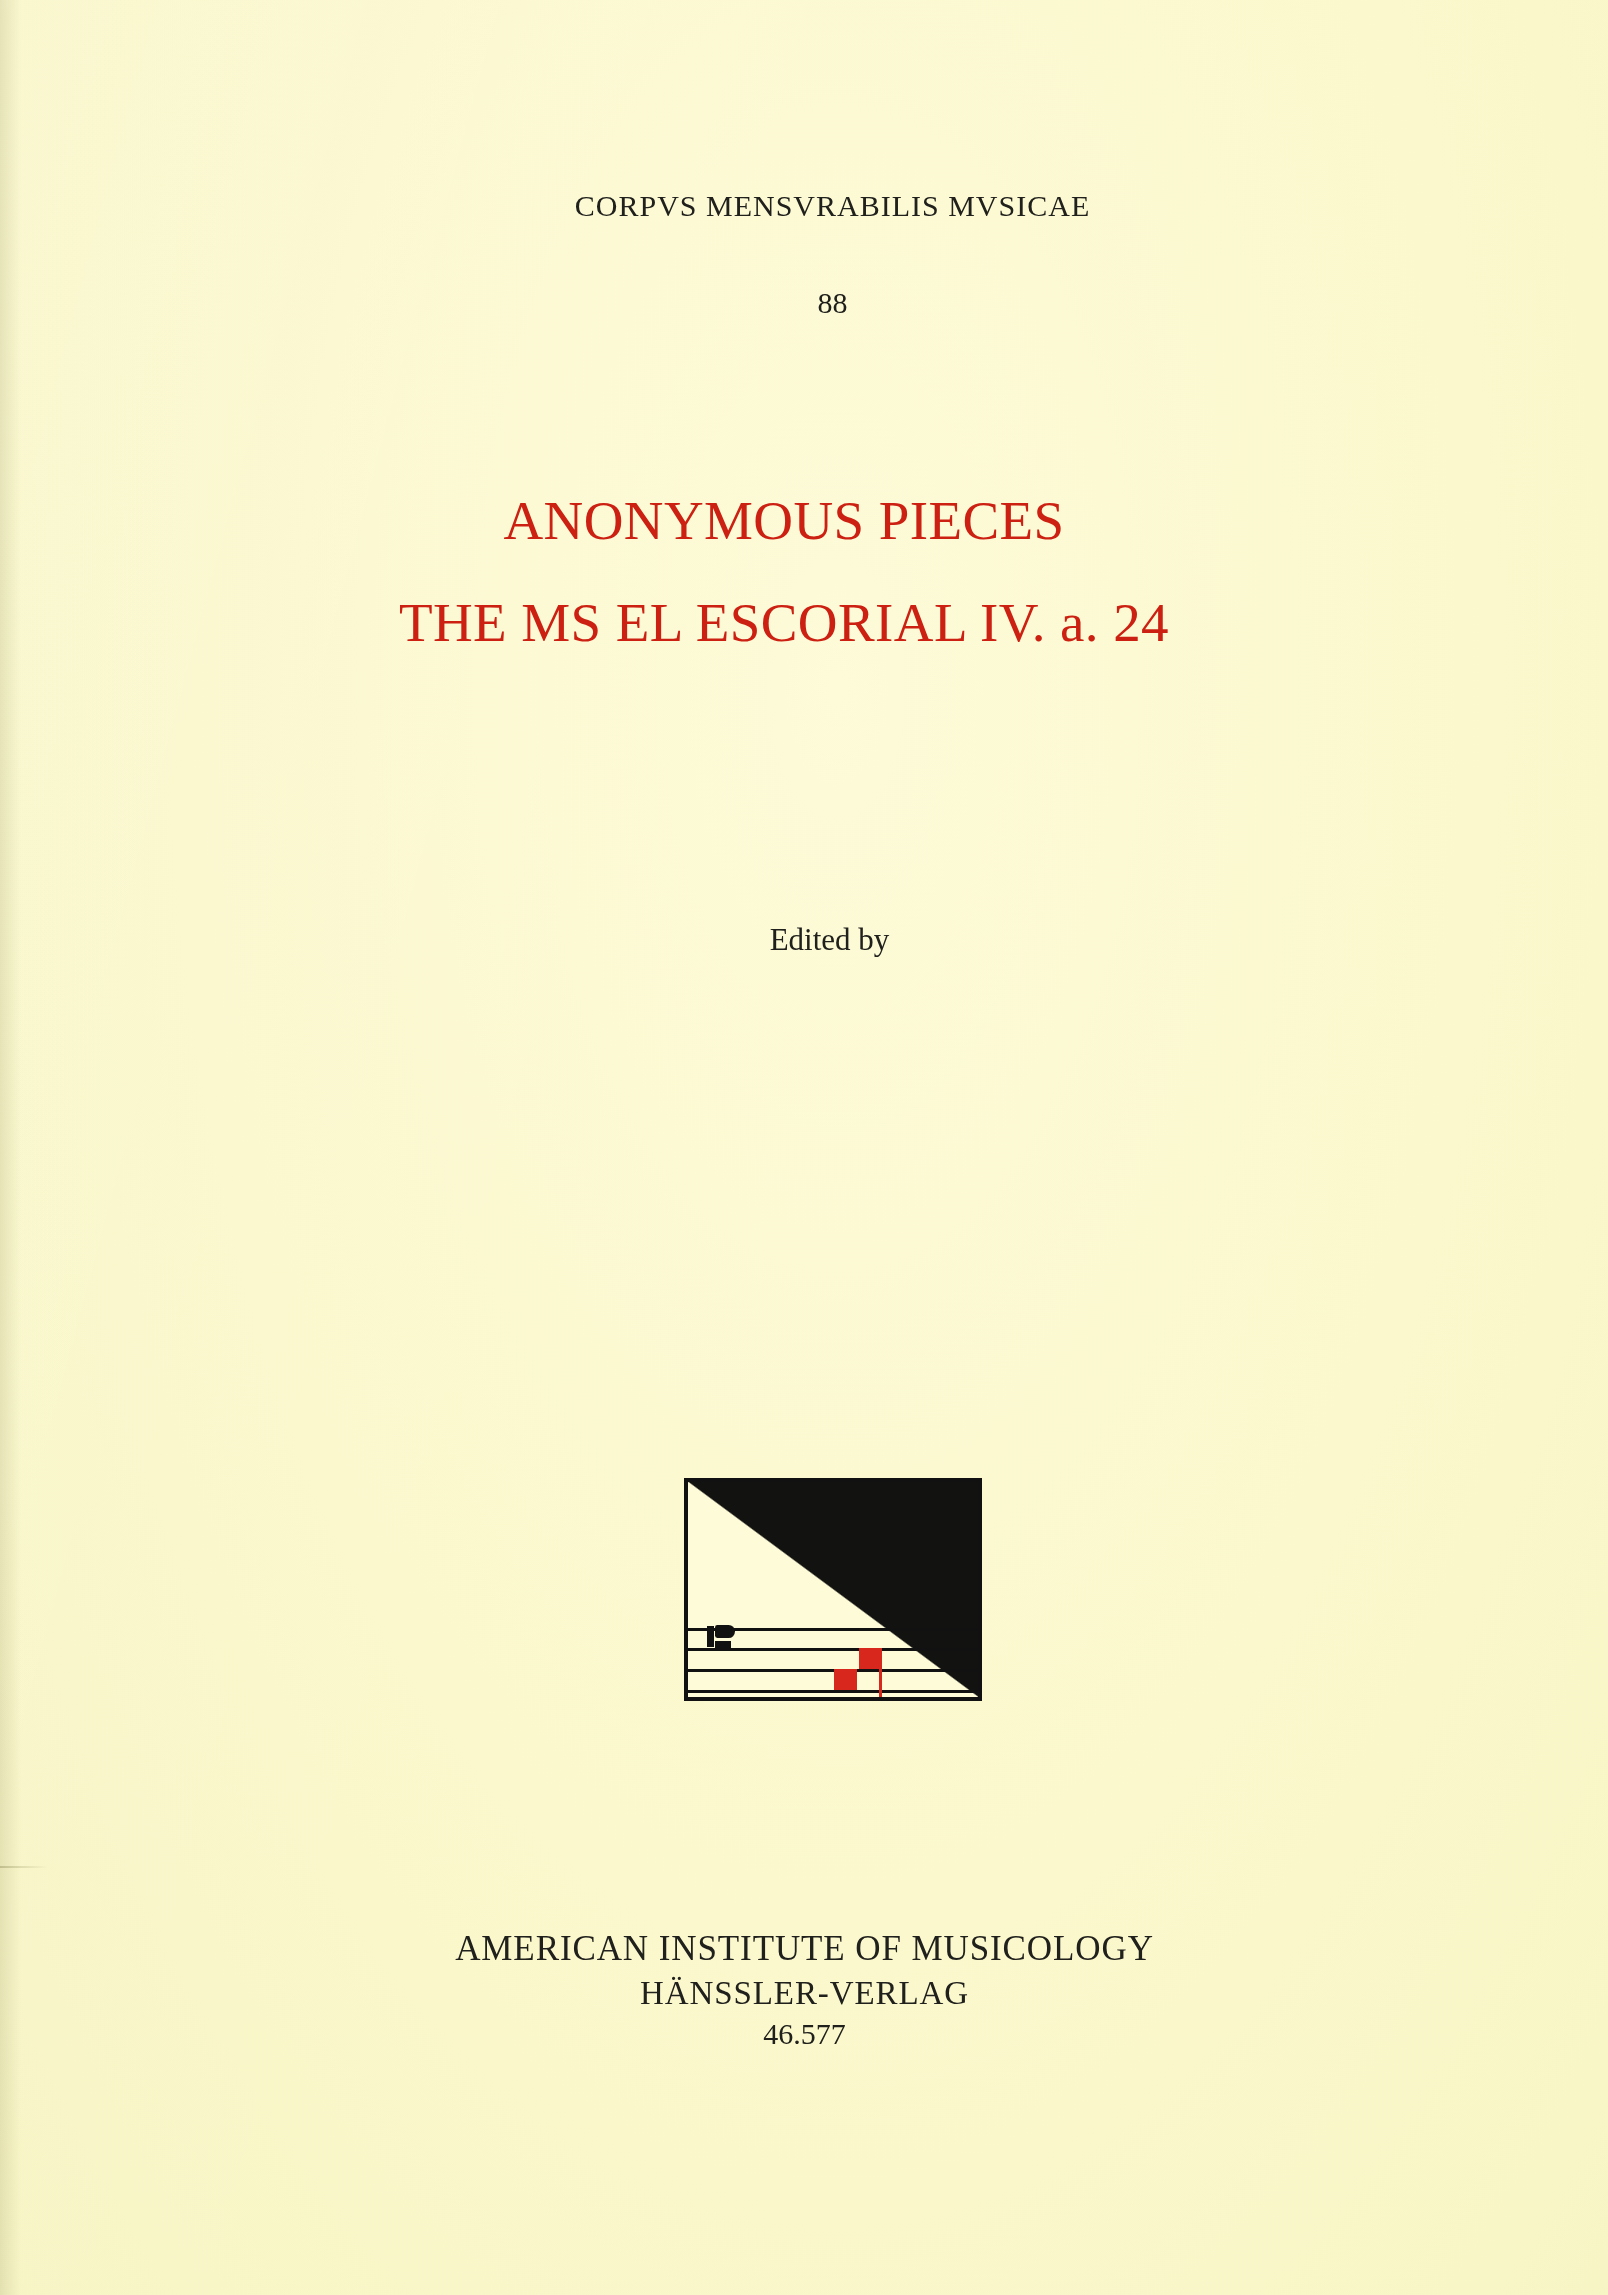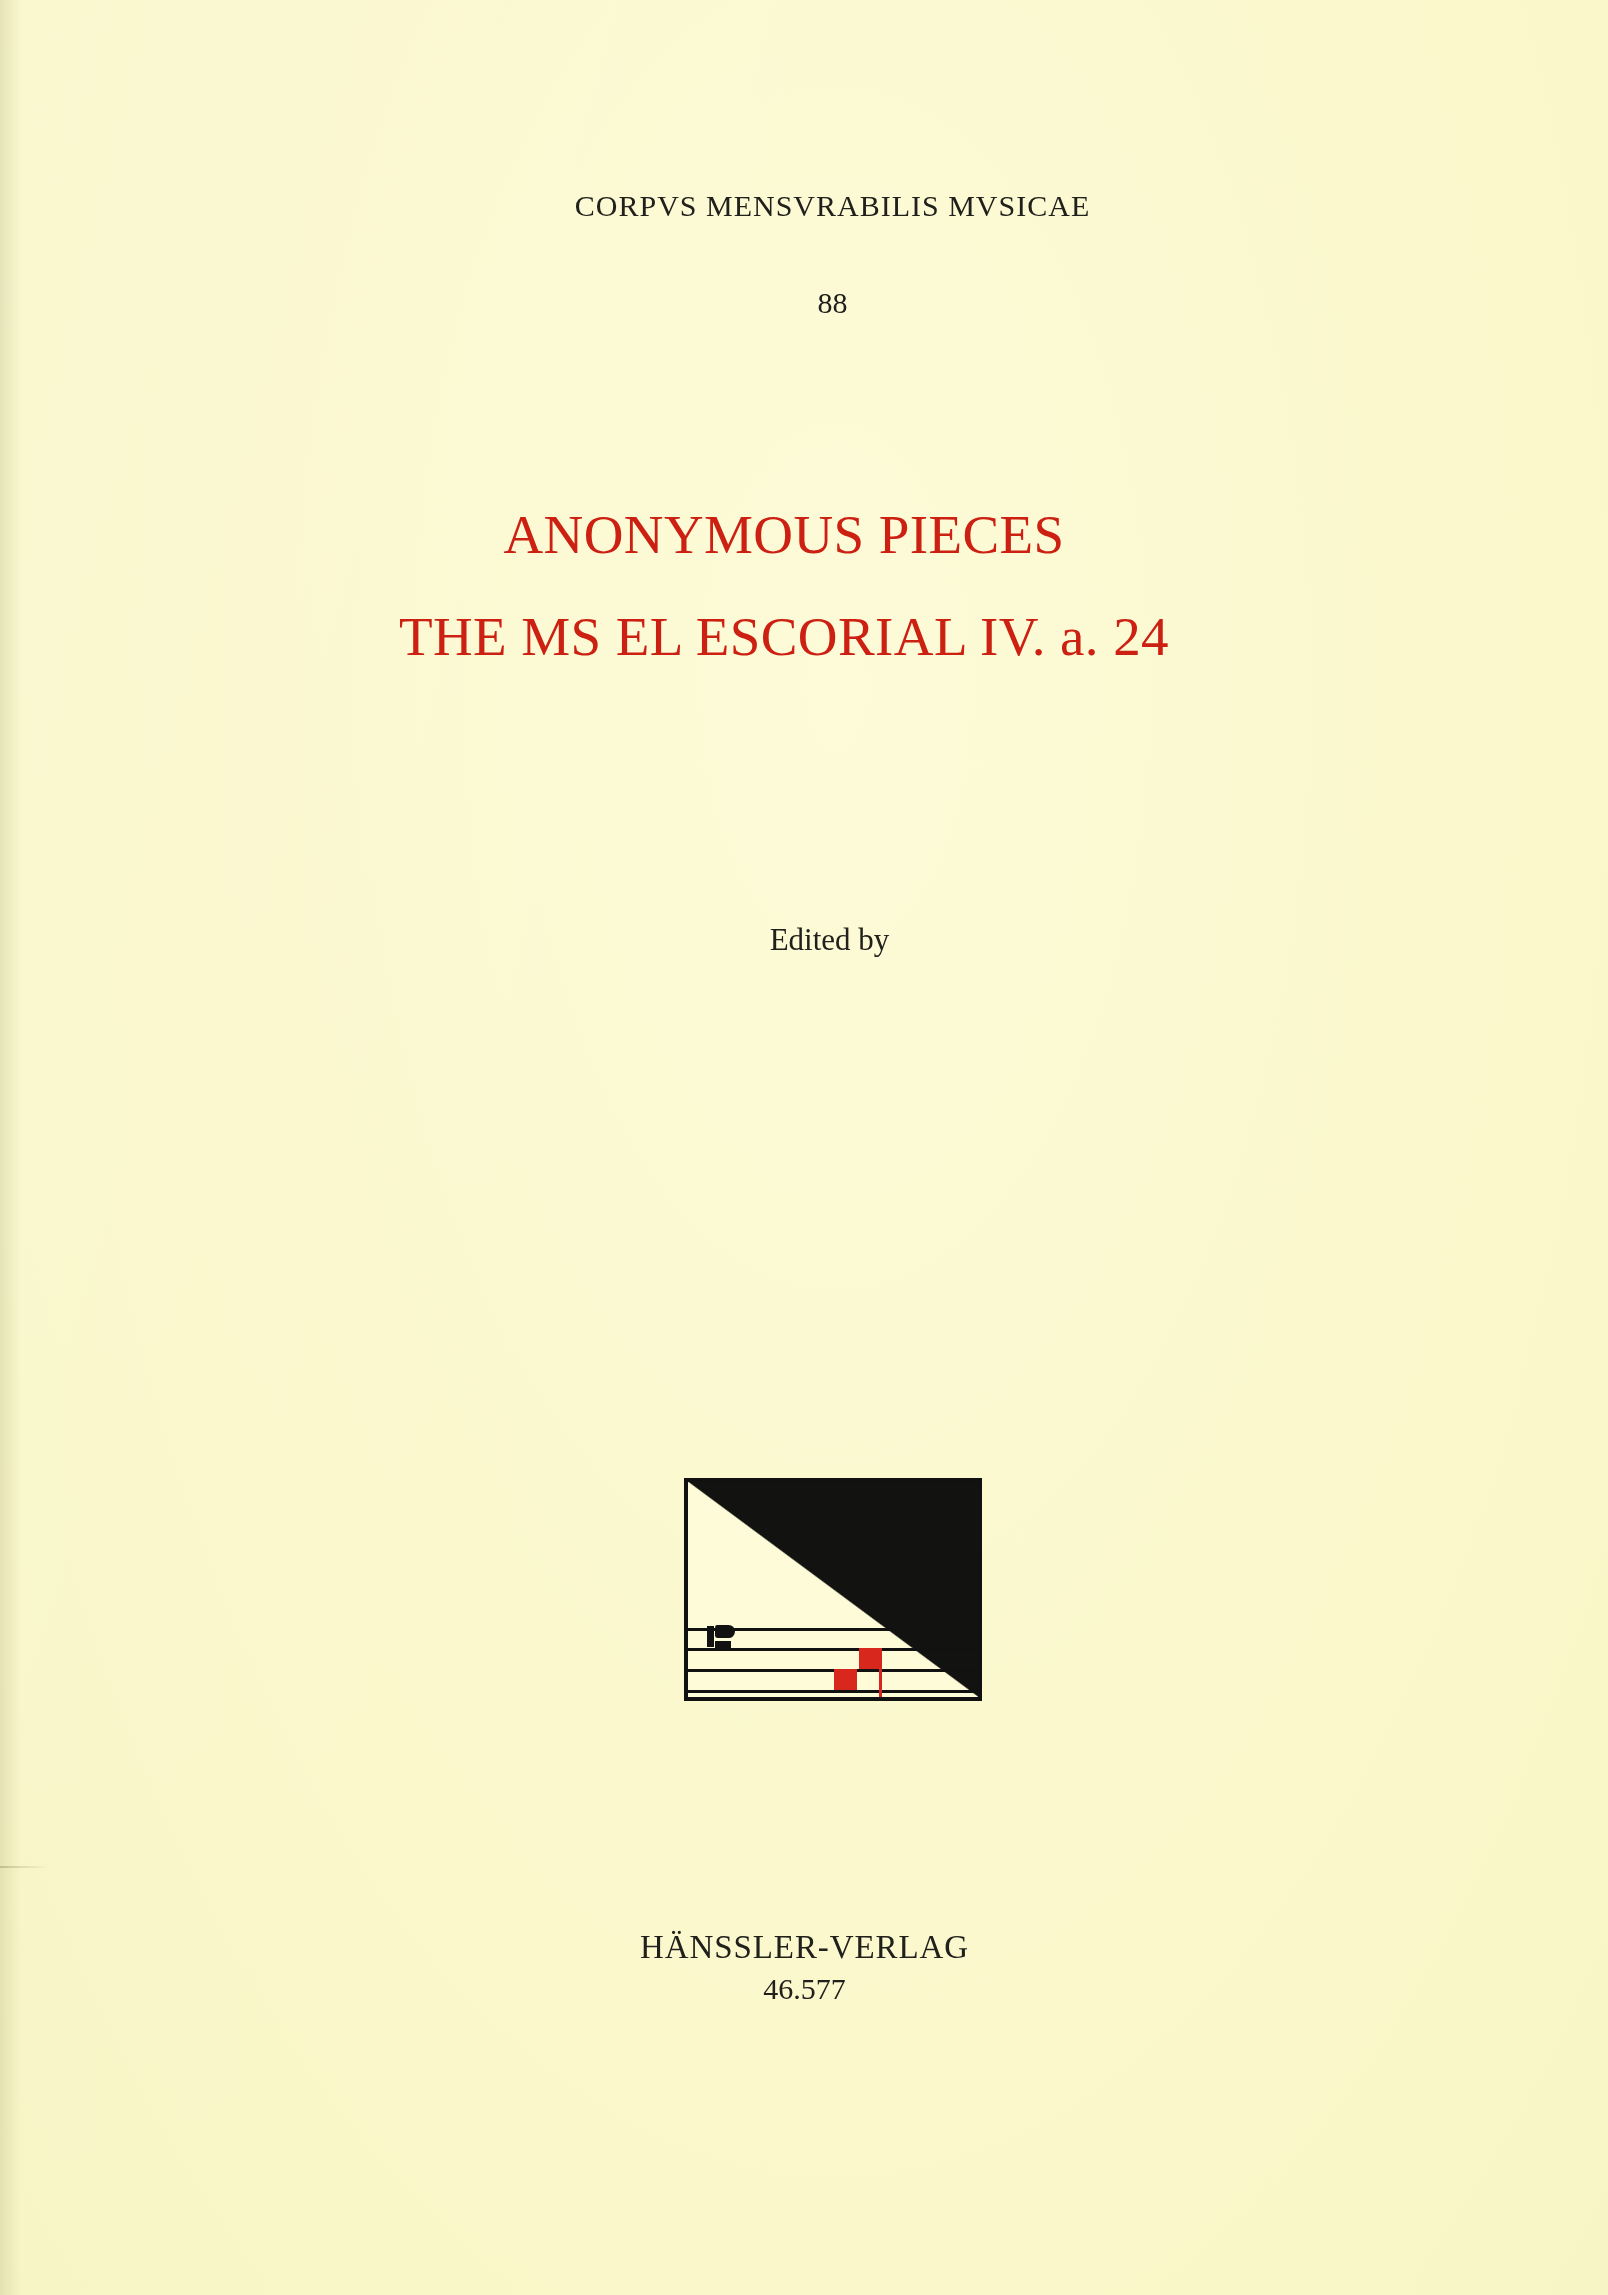--- a/index.html
+++ b/index.html
@@ -69,21 +69,21 @@
     top: 286px;
     font-size: 30px;
     color: #20201c;
   }
 
   
   .title-group {
     position: absolute;
     left: 0;
     width: 1568px;
-    top: 507px;
+    top: 493px;
   }
   .title-line {
     text-align: center;
     color: #cc2112;
     font-family: "Liberation Serif", serif;
     letter-spacing: 0.4px;
   }
   .title-line.l1 {
     font-size: 55px;
     line-height: 1;
@@ -264,17 +264,18 @@
         <div class="blob"></div>
         <div class="blob2"></div>
       </div>
       <div class="note-red note-a"></div>
       <div class="note-red note-b"></div>
       <div class="note-stem"></div>
     </div>
   </div>
 
   <div class="imprint">
+    <div class="line1">AMERICAN INSTITUTE OF MUSICOLOGY</div>
     <div class="line2">HÄNSSLER-VERLAG</div>
     <div class="line4">46.577</div>
   </div>
 </div>
 
 
 </body></html>

